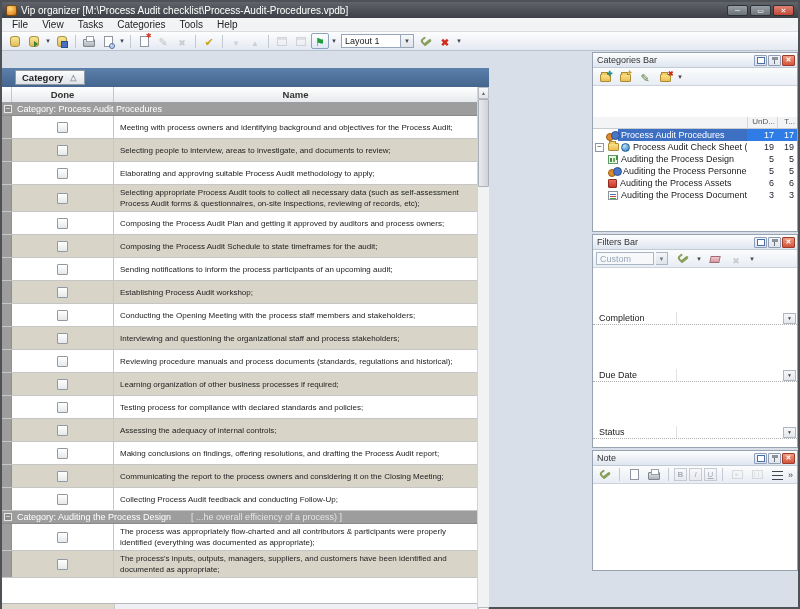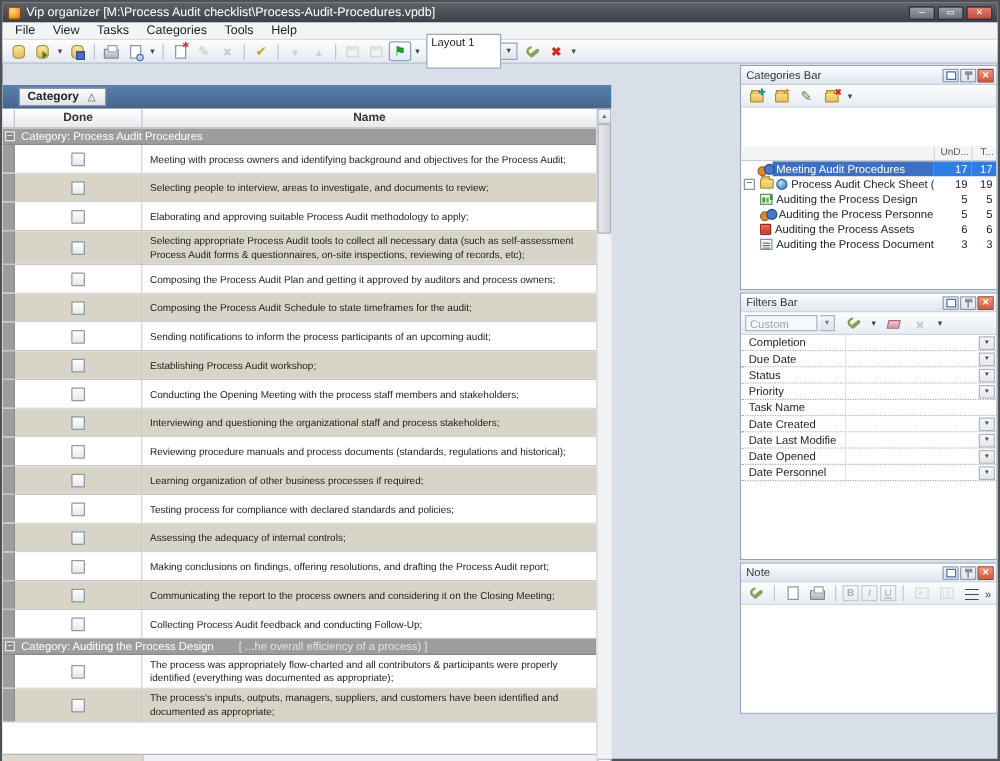--- a/index.html
+++ b/index.html
@@ -19,21 +19,21 @@
   .menu-item{padding:0 7px;line-height:13px;}
 
   
   .toolbar{height:19px;background:linear-gradient(#fdfdfe,#e4e9f1);border-bottom:1px solid #b9c2cf;display:flex;align-items:center;padding:0 4px;gap:1px;}
   .tb-btn{width:18px;height:16px;display:flex;align-items:center;justify-content:center;border-radius:2px;position:relative;}
   .tb-btn.disabled{opacity:.38;filter:grayscale(70%);}
   .tb-btn.boxed{border:1px solid #8fa3c0;background:linear-gradient(#ffffff,#dfe8f4);}
   .tb-sep{width:1px;height:13px;background:#c3c9d2;margin:0 3px;}
   .tb-caret{font-size:7px;color:#3f4650;width:8px;text-align:center;}
   .combo{display:flex;align-items:center;margin:0 2px;}
-  .combo-val{width:60px;height:28px;background:#fff;border:1px solid #98a6ba;font-size:9px;color:#222;padding:1px 0 0 3px;white-space:nowrap;overflow:hidden;}
+  .combo-val{width:60px;height:14px;background:#fff;border:1px solid #98a6ba;font-size:9px;color:#222;padding:1px 0 0 3px;white-space:nowrap;overflow:hidden;}
   .combo-btn{width:13px;height:14px;border:1px solid #98a6ba;border-left:none;background:linear-gradient(#f6f8fb,#dfe4ec);font-size:6px;color:#444;display:flex;align-items:center;justify-content:center;}
 
   
   .icon{display:inline-block;position:relative;}
   .i-db{width:10px;height:11px;background:linear-gradient(#fbe896,#e0bc58);border:1px solid #a8913f;border-radius:4px/3px;}
   .i-db.open::after{content:'';position:absolute;right:-3px;bottom:-1px;border:3px solid transparent;border-left:4px solid #3a7f3a;}
   .i-db.save::after{content:'';position:absolute;right:-2px;bottom:-2px;width:5px;height:5px;background:#4a6fc0;border:1px solid #2a4f90;}
   .i-printer{width:12px;height:8px;background:linear-gradient(#dfe3e8,#aeb4bc);border:1px solid #7f858d;border-radius:1px;margin-top:3px;}
   .i-printer::before{content:'';position:absolute;top:-4px;left:2px;width:6px;height:4px;background:#fff;border:1px solid #9aa0a8;}
   .i-page{width:9px;height:11px;background:#fff;border:1px solid #8f96a0;}
@@ -139,21 +139,21 @@
   .t-folder::before{content:'';position:absolute;top:-3px;left:0;width:5px;height:2px;background:#f0cd62;border:1px solid #ab8c34;border-bottom:none;}
   .t-globe{width:9px;height:9px;border-radius:50%;background:radial-gradient(circle at 35% 30%,#bfe2f4,#5aa0d8 60%,#2f6fa8);border:1px solid #2a5f92;}
   .t-design{width:10px;height:9px;background:#eaf4ea;border:1px solid #5f9a62;}
   .t-design::before{content:'';position:absolute;left:1px;bottom:1px;width:2px;height:4px;background:#3f8f45;box-shadow:3px 0 0 #6fae52,6px -2px 0 #3f8f45;}
   .t-assets{width:9px;height:9px;background:linear-gradient(#ef6a5a,#c03a2c);border:1px solid #8f2b20;border-radius:1px;}
   .t-documentation{width:10px;height:9px;background:#fff;border:1px solid #8a93a0;}
   .t-documentation::before{content:'';position:absolute;left:1px;top:2px;width:6px;height:1px;background:#4a76c8;box-shadow:0 2px 0 #cf4a3a,0 4px 0 #4a9a4a;}
 
   
   #filter-rows{flex:1;overflow:hidden;background:#fff;}
-  .f-row{height:13px;display:flex;align-items:center;border-bottom:1px dotted #b0b0b0;font-size:9px;color:#222;background:#fff;}
+  .f-row{height:13px;display:flex;align-items:center;border-bottom:1px dotted #b0b0b0;font-size:9px;color:#222;background:#fff;margin-top:44px;}
   .f-lbl{width:84px;padding-left:6px;border-right:1px solid #e2e2e2;white-space:nowrap;overflow:hidden;height:12px;line-height:12px;}
   .f-val{flex:1;height:12px;}
   .f-drop{width:13px;height:11px;margin-right:1px;border:1px solid #aeb6c2;background:linear-gradient(#f6f7f9,#e4e7ec);font-size:5px;color:#444;display:flex;align-items:center;justify-content:center;}
   .f-combo-val{width:58px;height:13px;border:1px solid #a9b6c6;background:#f6f8fa;color:#95a5b8;font-size:9px;padding:0 0 0 3px;line-height:12px;}
   .f-combo-btn{width:12px;height:13px;border:1px solid #a9b6c6;border-left:none;background:linear-gradient(#f2f5f9,#dfe4ec);font-size:6px;color:#778;display:flex;align-items:center;justify-content:center;margin-right:4px;}
   #note-content{flex:1;background:#fff;}
 </style>
 </head>
 <body>
 
@@ -448,21 +448,21 @@
           </div>
         <div class="cat-cols">
           <span class="cc-name"></span>
           <span class="cc-und">UnD...</span>
           <span class="cc-t">T...</span>
         </div>
         <div id="cat-tree">
             <div class="t-row sel">
               <span class="t-ind" style="width: 11px;"></span>
               <span class="ti t-users"></span>
-              <span class="t-lbl">Meeting Audit Procedures</span>
+              <span class="t-lbl">Process Audit Procedures</span>
               <span class="t-num">17</span>
               <span class="t-num t-num2">17</span>
             </div>
             <div class="t-row">
               <span class="t-exp">−</span>
               <span class="ti t-folder"></span>
               <span class="ti t-globe"></span>
               <span class="t-lbl">Process Audit Check Sheet (inspecting the</span>
               <span class="t-num">19</span>
               <span class="t-num t-num2">19</span>

